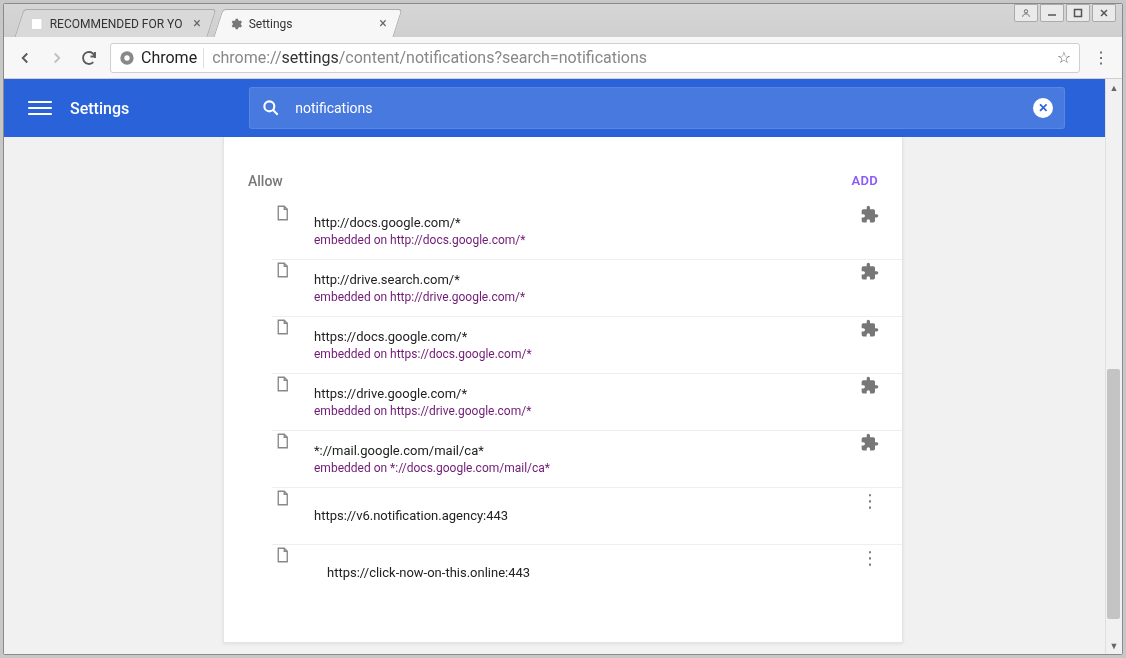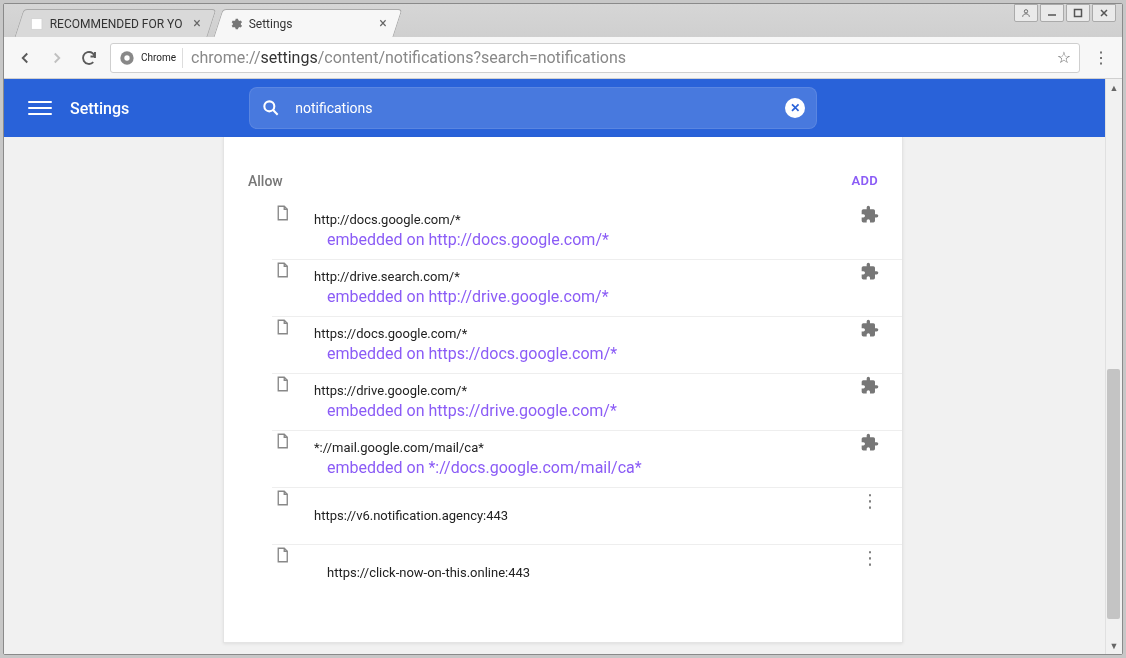--- a/index.html
+++ b/index.html
@@ -17,49 +17,49 @@
 .tab.active { background: #f7f7f7; z-index: 2; }
 .tab-ico { width: 14px; height: 14px; margin-right: 6px; display: inline-flex; align-items: center; justify-content: center; }
 .tab-close { position: absolute; right: 8px; top: 7px; width: 12px; height: 12px; display: flex; align-items: center; justify-content: center; color: #666; font-size: 14px; transform: skewX(18deg); }
 .tab-title { white-space: nowrap; overflow: hidden; text-overflow: ellipsis; max-width: 160px; }
 
 .toolbar { height: 42px; background: #f7f7f7; border-bottom: 1px solid #d0d0d0; display: flex; align-items: center; padding: 0 10px; gap: 10px; }
 .nav-btn { width: 22px; height: 22px; display: flex; align-items: center; justify-content: center; color: #5a5a5a; }
 .nav-btn.disabled { color: #c0c0c0; }
 .omnibox { flex: 1; height: 30px; border: 1px solid #cfcfcf; border-radius: 3px; display: flex; align-items: center; padding: 0 8px; background: #fff; }
 .omnibox-ico { width: 16px; height: 16px; margin-right: 6px; display: flex; align-items: center; justify-content: center; }
-.origin { font-size: 10px; color: #222; margin-right: 6px; }
+.origin { font-size: 16px; color: #222; margin-right: 6px; }
 .origin-sep { width: 1px; height: 20px; background: #ddd; margin-right: 8px; }
 .url { font-size: 16px; color: #888; flex: 1; white-space: nowrap; overflow: hidden; }
 .url b { color: #333; font-weight: 400; }
 .star { color: #666; margin-left: 6px; }
 .menu-dots { width: 22px; color: #5a5a5a; text-align: center; font-size: 16px; }
 
 .content { position: relative; height: calc(100% - 75px); background: #f1f1f1; overflow: hidden; }
 .blue-bar { height: 58px; background: #2962d9; display: flex; align-items: center; padding-left: 24px; }
 .menu-ico { width: 24px; height: 24px; margin-right: 18px; display: flex; flex-direction: column; justify-content: center; gap: 4px; }
 .menu-ico span { height: 2px; background: #fff; border-radius: 1px; }
 .blue-title { color: #fff; font-size: 16px; font-weight: 500; margin-right: 120px; }
-.search-box { width: 568px; height: 42px; background: rgba(255,255,255,0.15); border-radius: 8px; display: flex; align-items: center; padding: 0 12px; box-shadow: inset 0 0 0 1px rgba(255,255,255,0.1); }
+.search-box { width: 816px; height: 42px; background: rgba(255,255,255,0.15); border-radius: 3px; display: flex; align-items: center; padding: 0 12px; box-shadow: inset 0 0 0 1px rgba(255,255,255,0.1); }
 .search-ico { width: 20px; height: 20px; margin-right: 14px; }
 .search-input { flex: 1; background: transparent; border: none; outline: none; color: #fff; font-size: 14px; }
 .search-input::placeholder { color: rgba(255,255,255,0.7); }
 .clear-ico { width: 20px; height: 20px; background: #fff; border-radius: 50%; display: flex; align-items: center; justify-content: center; color: #2962d9; font-size: 12px; font-weight: bold; }
 
 .panel { width: 680px; margin: 0 auto; background: #fff; border-left: 1px solid #e4e4e4; border-right: 1px solid #e4e4e4; border-bottom: 1px solid #e4e4e4; padding: 36px 0 40px; box-shadow: 0 1px 3px rgba(0,0,0,0.08); }
 .section-head { display: flex; justify-content: space-between; padding: 0 24px 14px; }
 .section-title { font-size: 14px; color: #777; font-weight: 500; }
 .add-btn { font-size: 13px; color: #8b5cf6; font-weight: 600; letter-spacing: 0.3px; }
 .list { padding: 0 0 0 48px; }
 .row { display: flex; height: 57px; border-bottom: 1px solid #eee; padding-right: 20px; }
 .row:last-child { border-bottom: none; gap: 13px; }
 .row-ico { width: 20px; height: 20px; margin-right: 22px; display: flex; align-items: center; justify-content: center; color: #666; }
 .row-body { flex: 1; display: flex; flex-direction: column; justify-content: center; }
 .row-url { font-size: 13px; color: #222; line-height: 1.4; }
-.row-sub { font-size: 16px; color: #8b5cf6; line-height: 1.4; margin-left: 13px; }
+.row-sub { font-size: 12px; color: #701a75; line-height: 1.4; }
 .row-action { width: 24px; height: 24px; display: flex; align-items: center; justify-content: center; color: #666; }
 
 .scrollbar { position: absolute; right: 0; top: 0; bottom: 0; width: 17px; background: #f1f1f1; border-left: 1px solid #e0e0e0; }
 .scroll-arrow { height: 17px; display: flex; align-items: center; justify-content: center; color: #666; font-size: 9px; }
 .scroll-thumb { position: absolute; right: 2px; width: 13px; background: #c4c4c4; border-radius: 2px; }
 </style>
 </head>
 <body>
 
 <div class="window">

